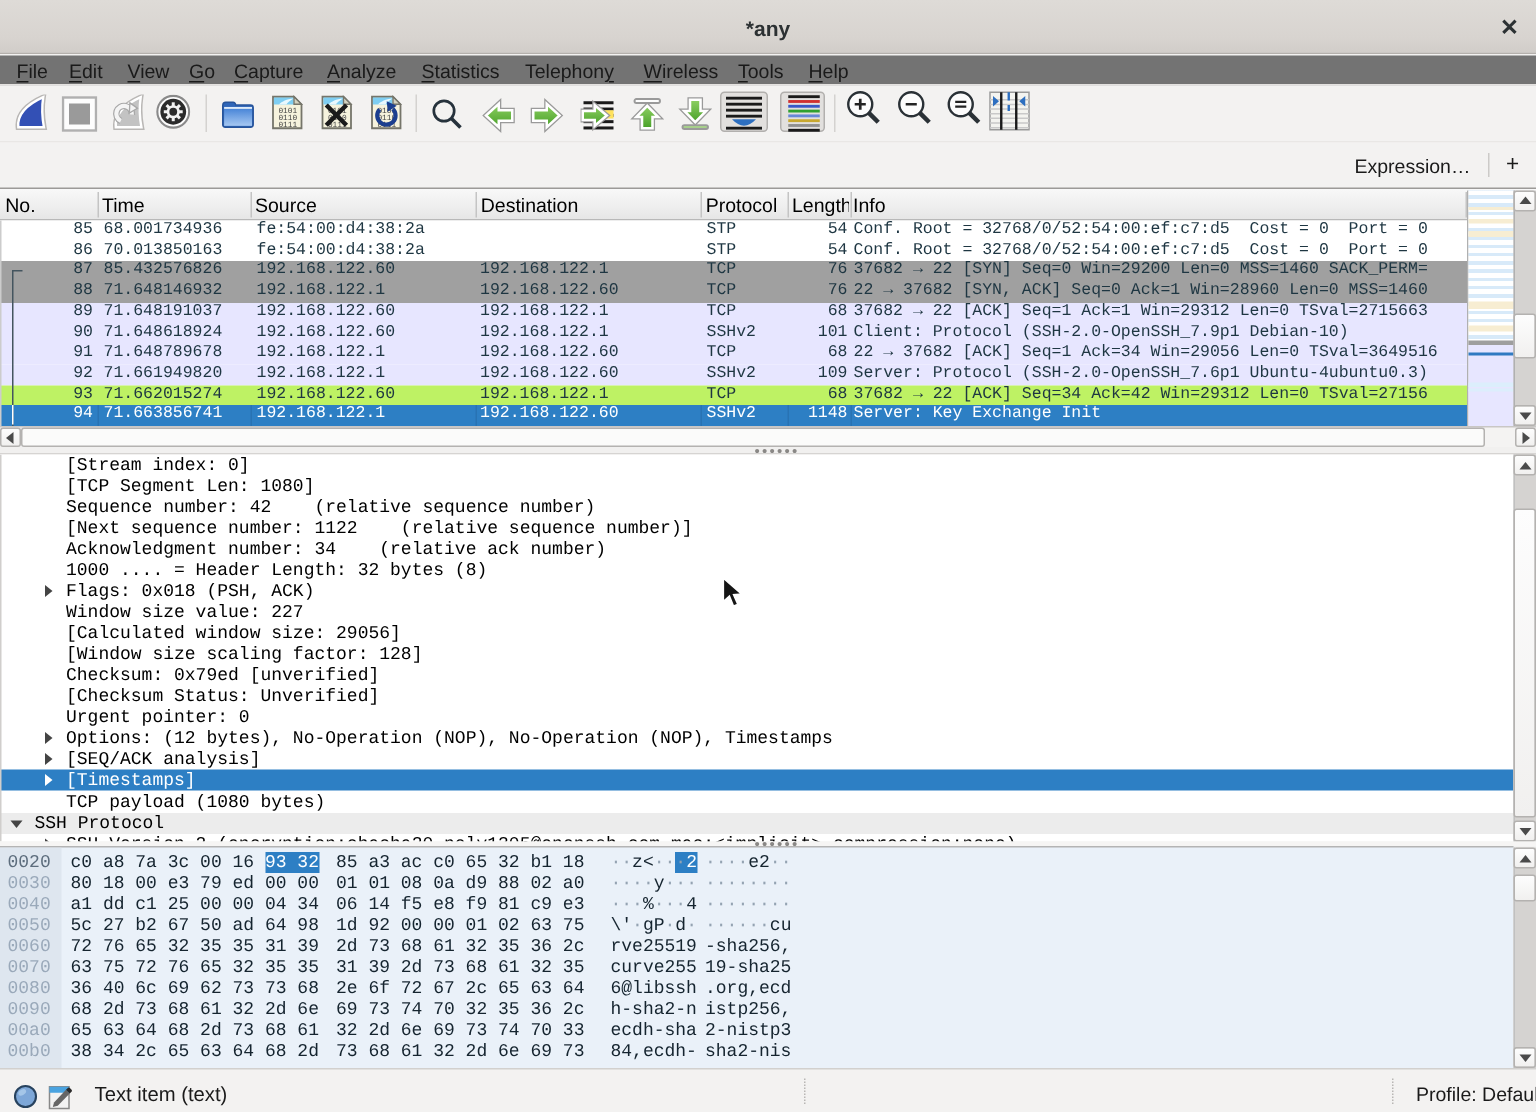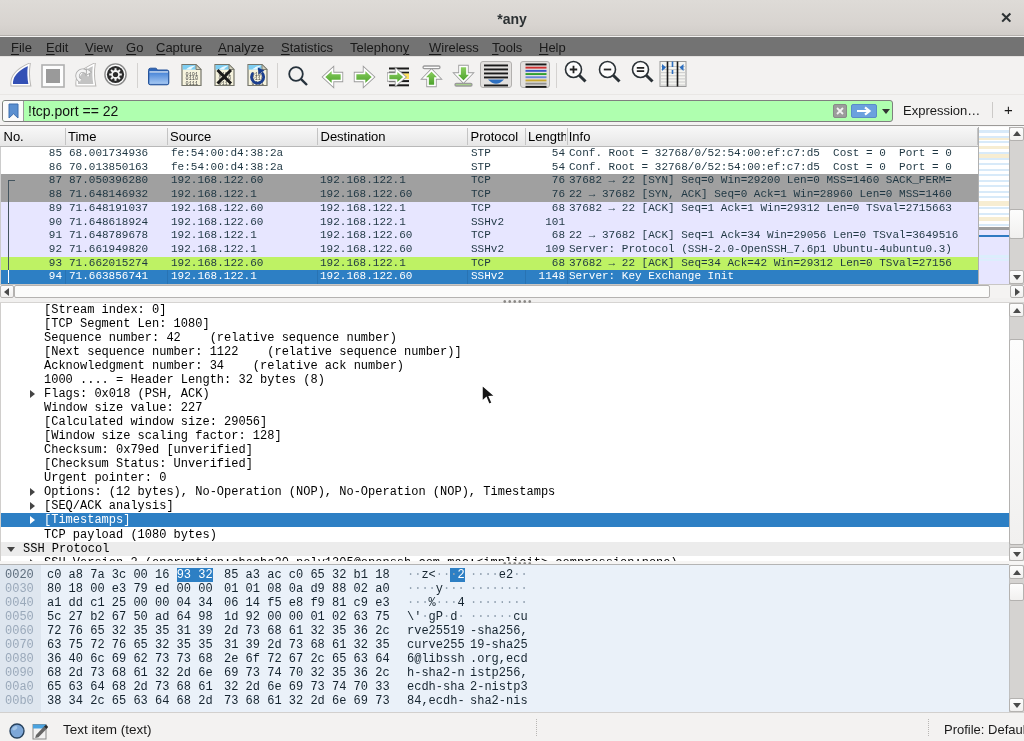--- a/index.html
+++ b/index.html
@@ -234,39 +234,20 @@
       <path d="M8.5 1.5 V26.5 M18.5 1.5 V26.5" stroke="#1a1a1a" stroke-width="1.6"></path>
       <path d="M3 4 L7 7.5 L3 11 Z" fill="#2d6fc0"></path>
       <path d="M24.5 4 L20.5 7.5 L24.5 11 Z" fill="#2d6fc0"></path>
       <path d="M13.5 1.5 V7 M13.5 10 V14" stroke="#2d6fc0" stroke-width="1.6"></path>
     </svg>
     <div class="tsep" style="left:137px"></div>
     <div class="tsep" style="left:277px"></div>
     <div class="tsep" style="left:556px"></div>
   </div>
 <div class="abs" id="filterbar">
-    <div id="filterfield">
-      <div id="bookmarkbtn">
-        <svg width="21" height="20" viewBox="0 0 21 20" style="position:absolute;left:0;top:0">
-          <path d="M6 3 H15 V17 L10.5 12.8 L6 17 Z" fill="#5b8fd0" stroke="#3f6fae" stroke-width="1"></path>
-        </svg>
-      </div>
-      <div id="filtertext">!tcp.port == 22</div>
-      <div style="position:absolute;left:830px;top:3px;width:14px;height:14px;background:#9c9c9c;border:1px solid #898989;border-radius:2px">
-        <svg width="14" height="14" viewBox="0 0 14 14" style="position:absolute;left:-1px;top:-1px">
-          <path d="M4 4 L10 10 M10 4 L4 10" stroke="#f2f2f2" stroke-width="1.8"></path>
-        </svg>
-      </div>
-      <div style="position:absolute;left:848px;top:3px;width:26px;height:14px;background:#6ba1de;border:1px solid #5a8cc8;border-radius:2px">
-        <svg width="26" height="14" viewBox="0 0 26 14" style="position:absolute;left:-1px;top:-1px">
-          <path d="M6 7 H17 M14 3.4 L18.5 7 L14 10.6" stroke="#fff" stroke-width="2.2" fill="none"></path>
-        </svg>
-      </div>
-      <div style="position:absolute;left:879px;top:8px;width:0;height:0;border-top:5px solid #333;border-left:4px solid transparent;border-right:4px solid transparent"></div>
-    </div>
     <div id="fexpr">Expression…</div>
     <div id="fsep2"></div>
     <div id="fplus">+</div>
   </div>
 <div class="abs" id="plist">
     <div id="pheader">
       <div class="hc" style="left:3.5px">No.</div>
       <div class="hc" style="left:68px">Time</div>
       <div class="hc" style="left:170px">Source</div>
       <div class="hc" style="left:320.5px">Destination</div>
@@ -292,21 +273,21 @@
     <div class="prow" style="top:34.7px;background:#fff;color:#1e3642;">
       <span class="cno">86</span>
       <span class="ctime">70.013850163</span>
       <span class="csrc">fe:54:00:d4:38:2a</span>
       <span class="cpro">STP</span>
       <span class="clen">54</span>
       <span class="cinfo">Conf. Root = 32768/0/52:54:00:ef:c7:d5  Cost = 0  Port = 0</span>
     </div>
     <div class="prow" style="top:48.4px;background:#a0a0a0;color:#1e3642;">
       <span class="cno">87</span>
-      <span class="ctime">87.050396280</span>
+      <span class="ctime">85.432576826</span>
       <span class="csrc">192.168.122.60</span>
       <span class="cdst">192.168.122.1</span>
       <span class="cpro">TCP</span>
       <span class="clen">76</span>
       <span class="cinfo">37682 → 22 [SYN] Seq=0 Win=29200 Len=0 MSS=1460 SACK_PERM=</span>
     </div>
     <div class="prow" style="top:62.1px;background:#a0a0a0;color:#1e3642;">
       <span class="cno">88</span>
       <span class="ctime">71.648146932</span>
       <span class="csrc">192.168.122.1</span>
@@ -324,20 +305,21 @@
       <span class="clen">68</span>
       <span class="cinfo">37682 → 22 [ACK] Seq=1 Ack=1 Win=29312 Len=0 TSval=2715663</span>
     </div>
     <div class="prow" style="top:89.5px;background:#e7e6ff;color:#1e3642;">
       <span class="cno">90</span>
       <span class="ctime">71.648618924</span>
       <span class="csrc">192.168.122.60</span>
       <span class="cdst">192.168.122.1</span>
       <span class="cpro">SSHv2</span>
       <span class="clen">101</span>
+      <span class="cinfo">Client: Protocol (SSH-2.0-OpenSSH_7.9p1 Debian-10)</span>
     </div>
     <div class="prow" style="top:103.2px;background:#e7e6ff;color:#1e3642;">
       <span class="cno">91</span>
       <span class="ctime">71.648789678</span>
       <span class="csrc">192.168.122.1</span>
       <span class="cdst">192.168.122.60</span>
       <span class="cpro">TCP</span>
       <span class="clen">68</span>
       <span class="cinfo">22 → 37682 [ACK] Seq=1 Ack=34 Win=29056 Len=0 TSval=3649516</span>
     </div>

